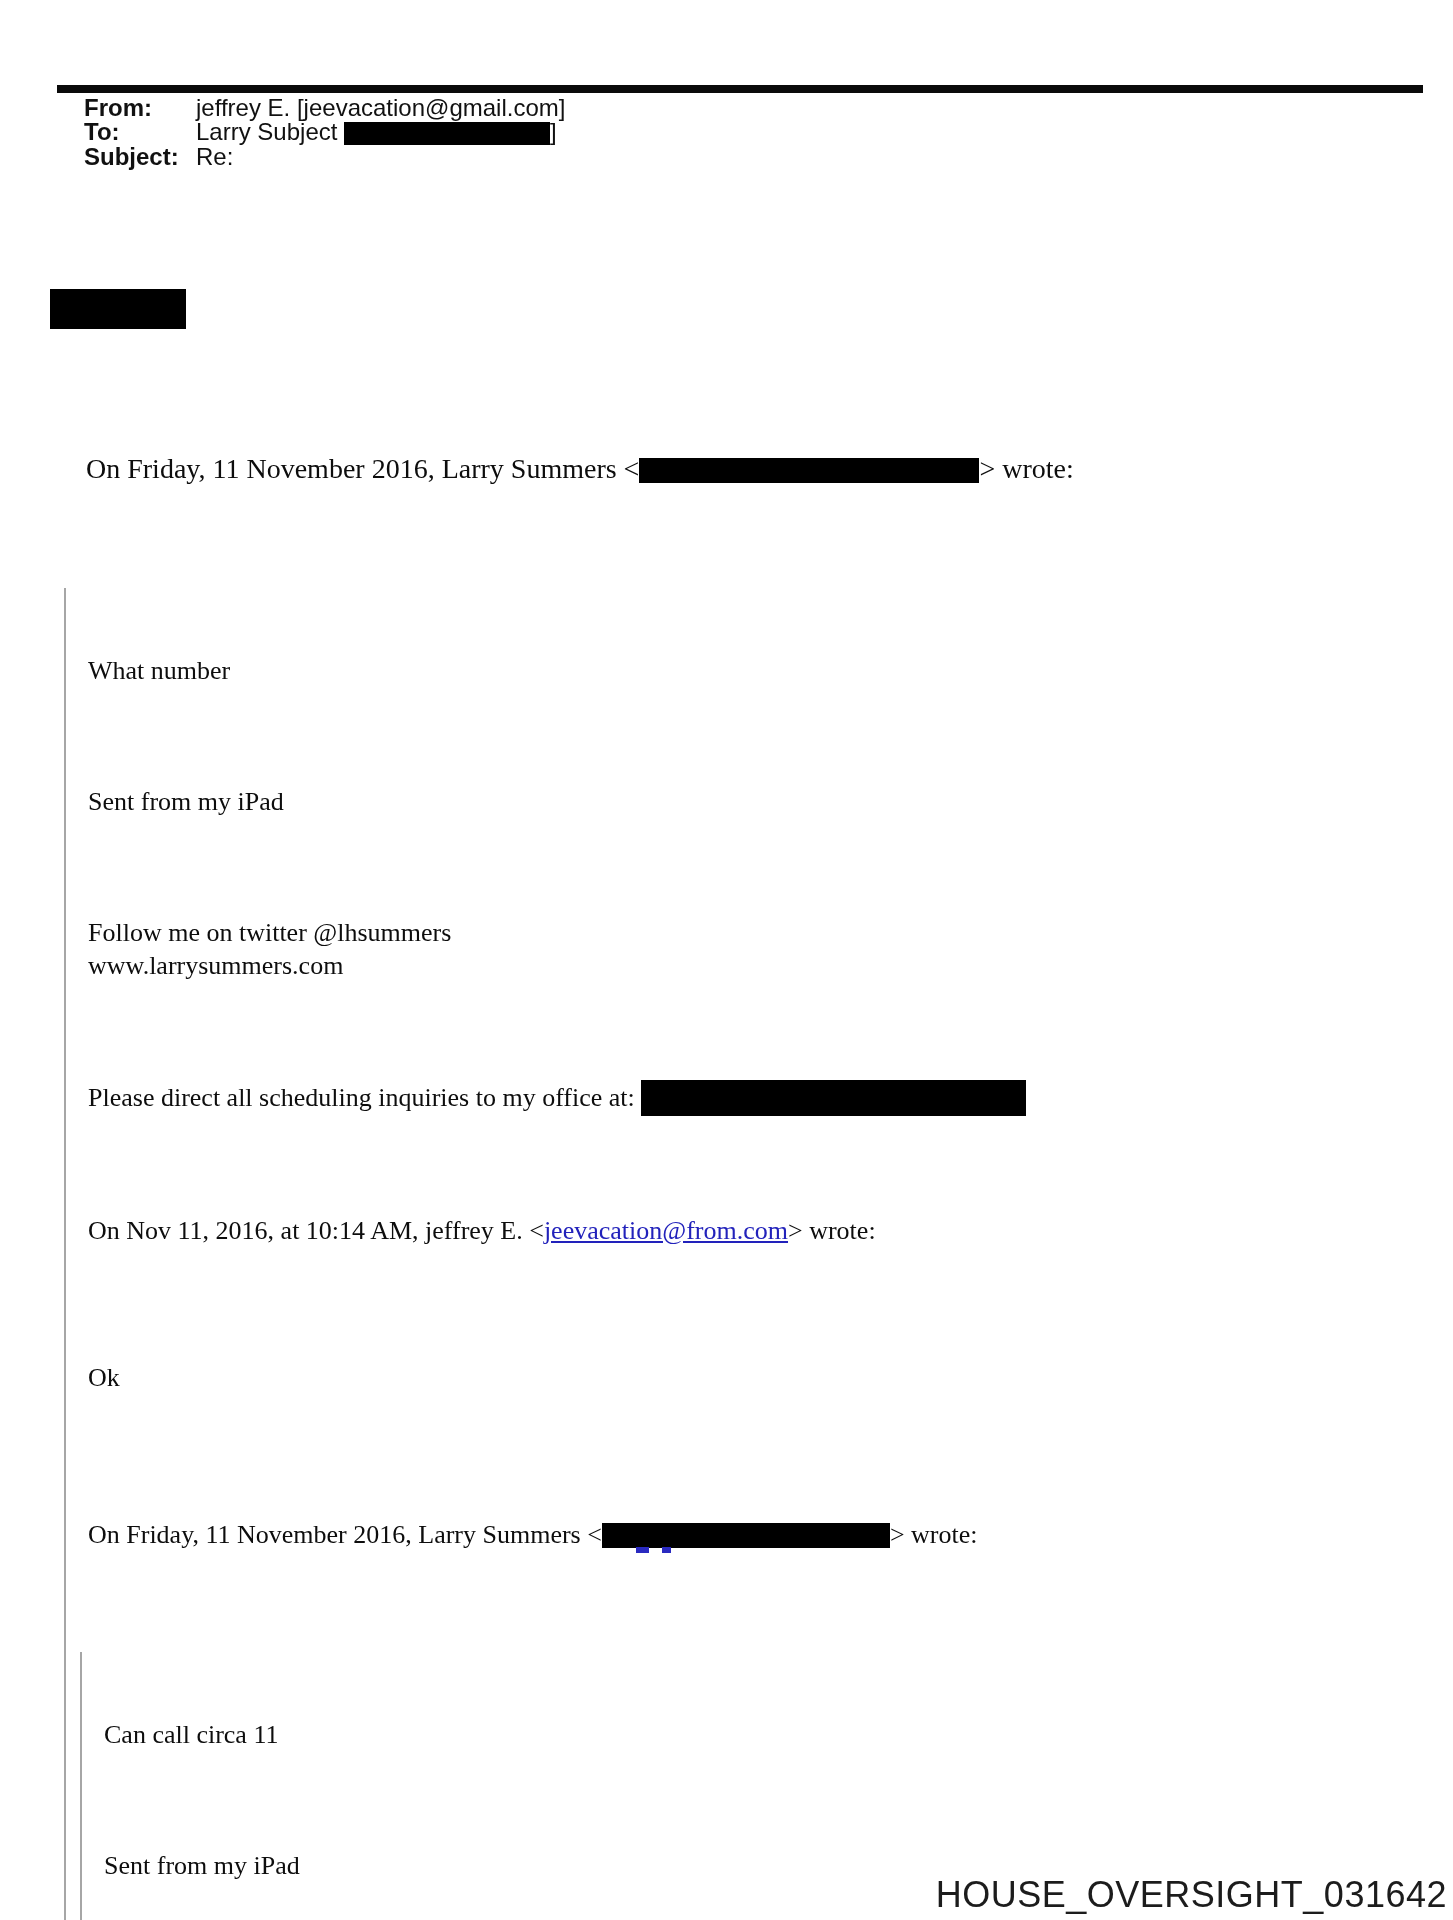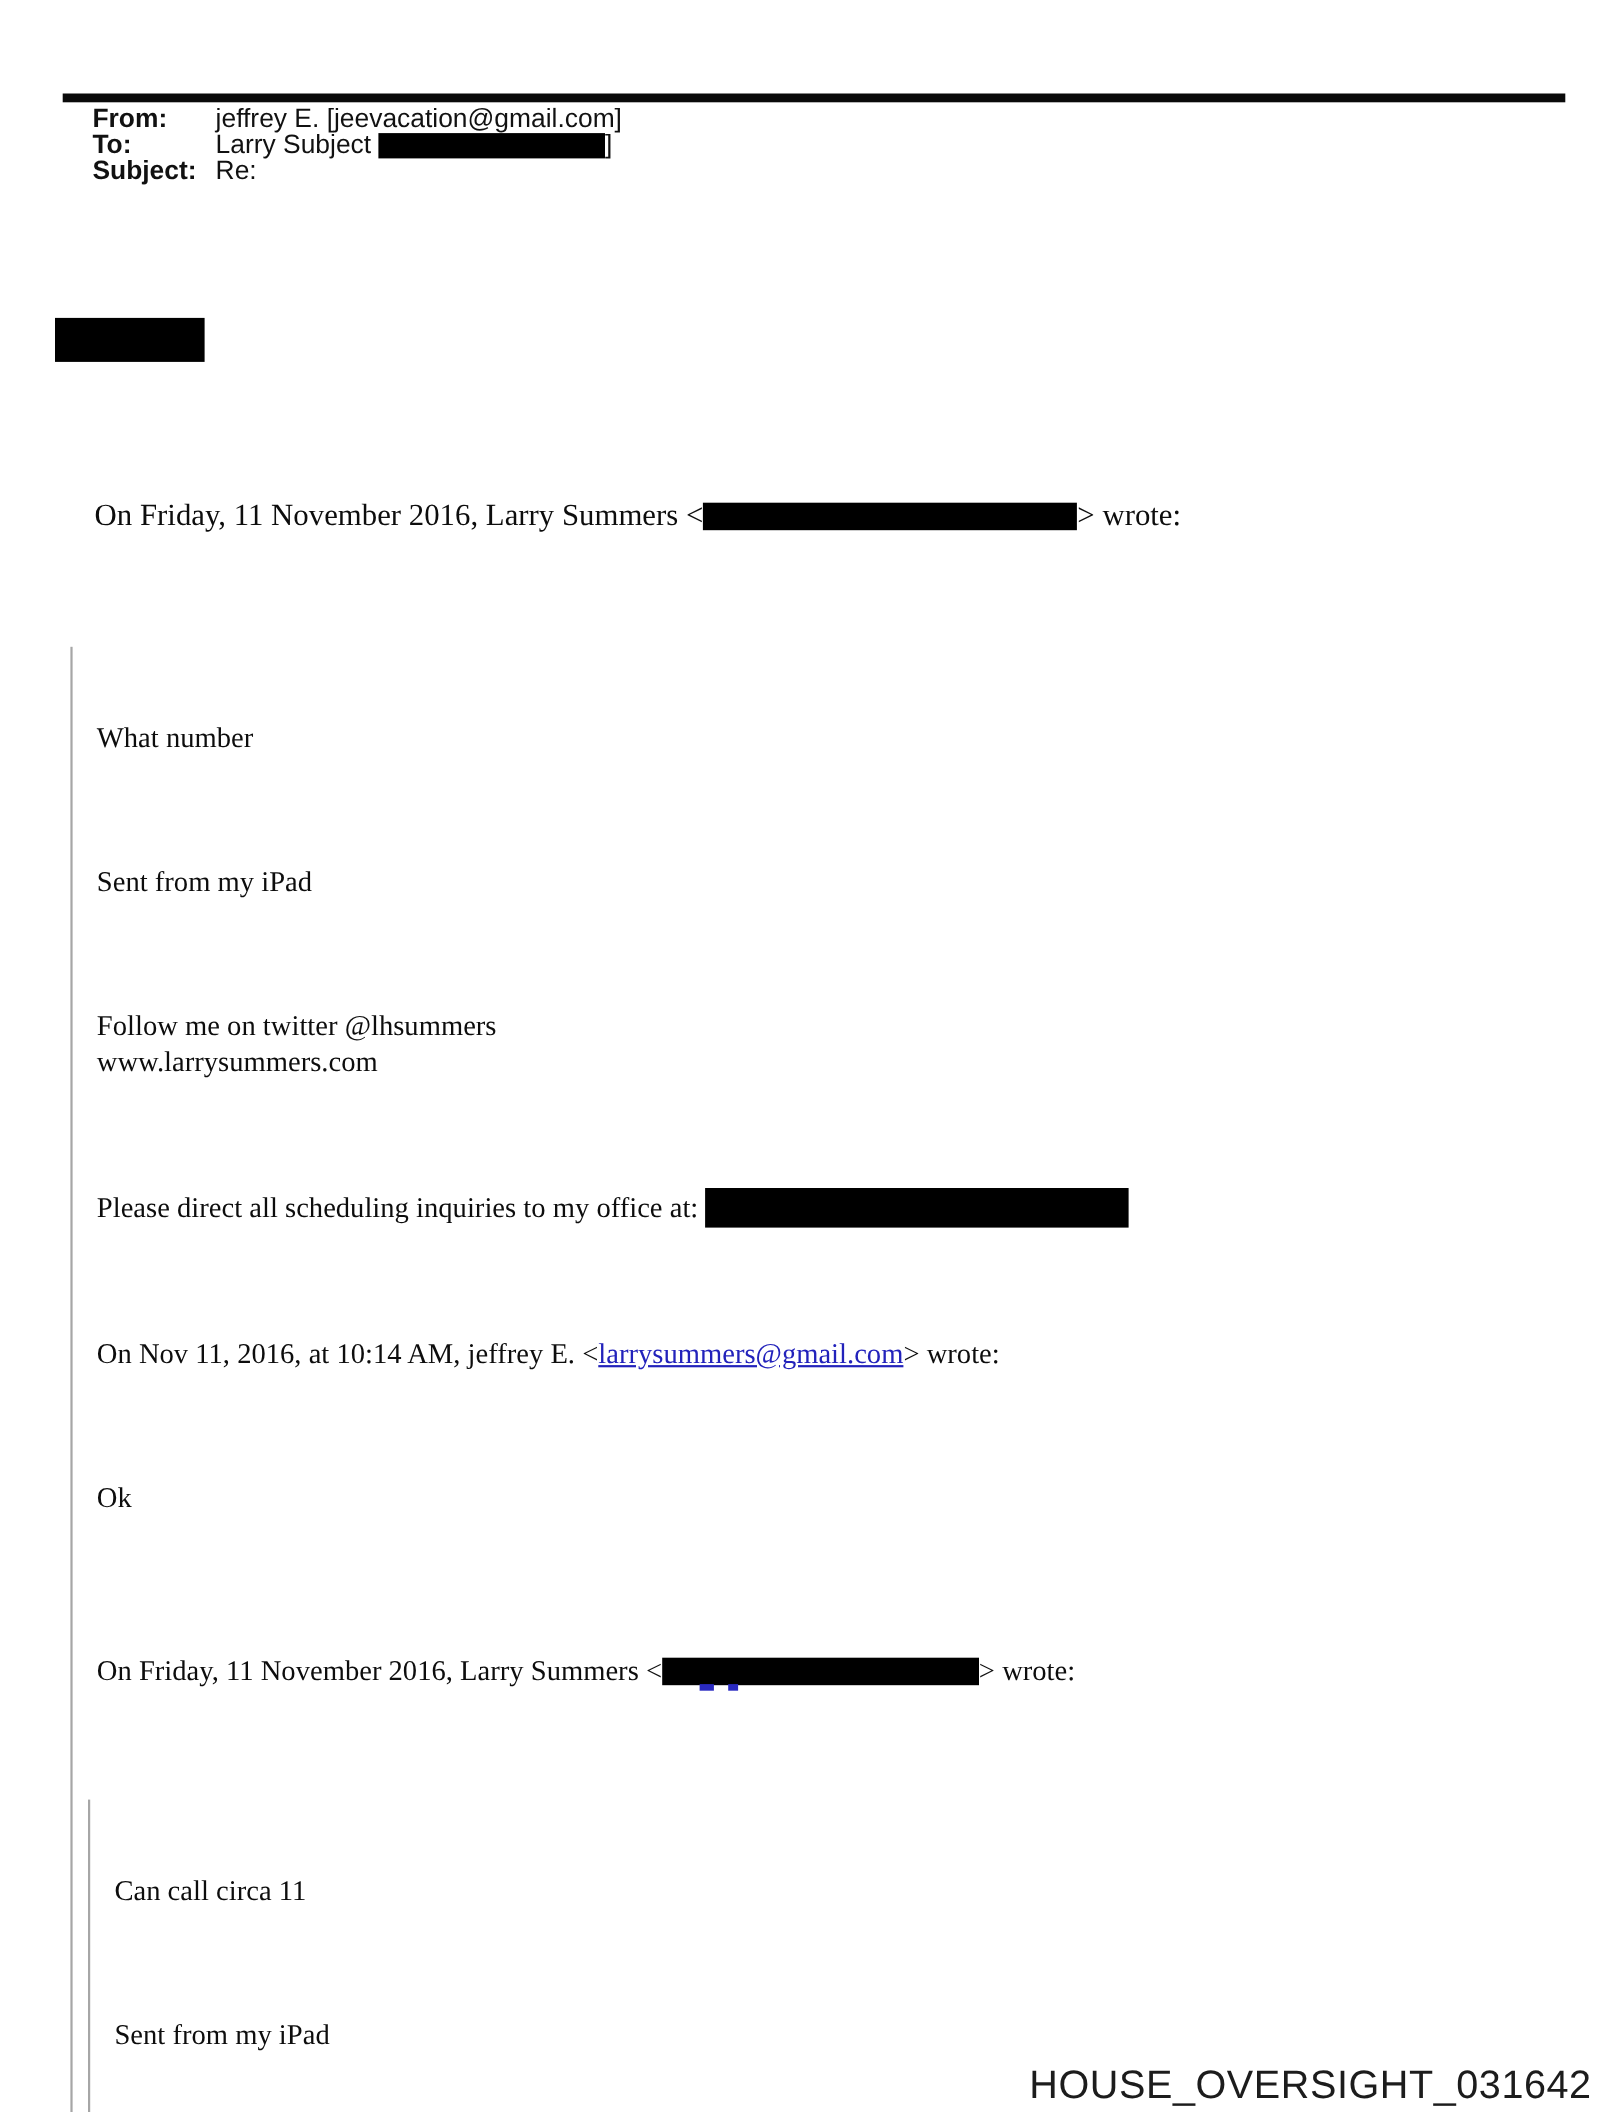--- a/index.html
+++ b/index.html
@@ -33,21 +33,21 @@
   .peek { position: absolute; left: 34px; bottom: -5px; width: 13px; height: 6px; background: #2a2ac0; }
   .peek2 { position: absolute; left: 60px; bottom: -5px; width: 9px; height: 6px; background: #2a2ac0; }
 
   
   .body {
     position: absolute; left: 64px; top: 352px; width: 1345px;
     font-size: 26px; line-height: 33px; white-space: pre-wrap;
   }
   .body p { margin: 0 0 32px 0; }
   .body p.hdr-line { margin-bottom: 2px; }
-  .body p.gap-xl { margin-bottom: 58px; }
+  .body p.gap-xl { margin-bottom: 58px; margin-top: 16px; }
   .l0-header { font-size: 28px; line-height: 36px; padding-left: 22px; }
   blockquote { margin: 0; }
   .bq { border-left: 2px solid #a6a6a6; padding-left: 22px; }
   .bq .bq { margin-left: -8px; }
 
   a.mail-link { color: #2222bb; text-decoration: underline; cursor: pointer; }
 
   
   .footer {
     position: absolute; right: 6px; top: 1874px;
@@ -81,21 +81,21 @@
 
   <div class="body">
 
     <p class="l0-header hdr-line"><span>On Friday, 11 November 2016, Larry Summers &lt;</span><span class="redact r-h0"></span><span>&gt; wrote:</span></p>
 
     <blockquote class="bq">
       <p>What number</p>
       <p>Sent from my iPad</p>
       <p><span>Follow me on twitter @lhsummers</span><br><span>www.larrysummers.com</span></p>
       <p><span>Please direct all scheduling inquiries to my office at: </span><span class="redact r-sched1"></span></p>
-      <p><span>On Nov 11, 2016, at 10:14 AM, jeffrey E. &lt;</span><a class="mail-link">larrysummers@gmail.com</a><span>&gt; wrote:</span></p>
+      <p><span>On Nov 11, 2016, at 10:14 AM, jeffrey E. &lt;</span><a class="mail-link">jeevacation@from.com</a><span>&gt; wrote:</span></p>
       <p class="gap-xl">Ok</p>
       <p class="hdr-line"><span>On Friday, 11 November 2016, Larry Summers &lt;</span><span class="redact r-h"><span class="peek"></span><span class="peek2"></span></span><span>&gt; wrote:</span></p>
 
       <blockquote class="bq">
         <p>Can call circa 11</p>
         <p>Sent from my iPad</p>
         
         
         
         

